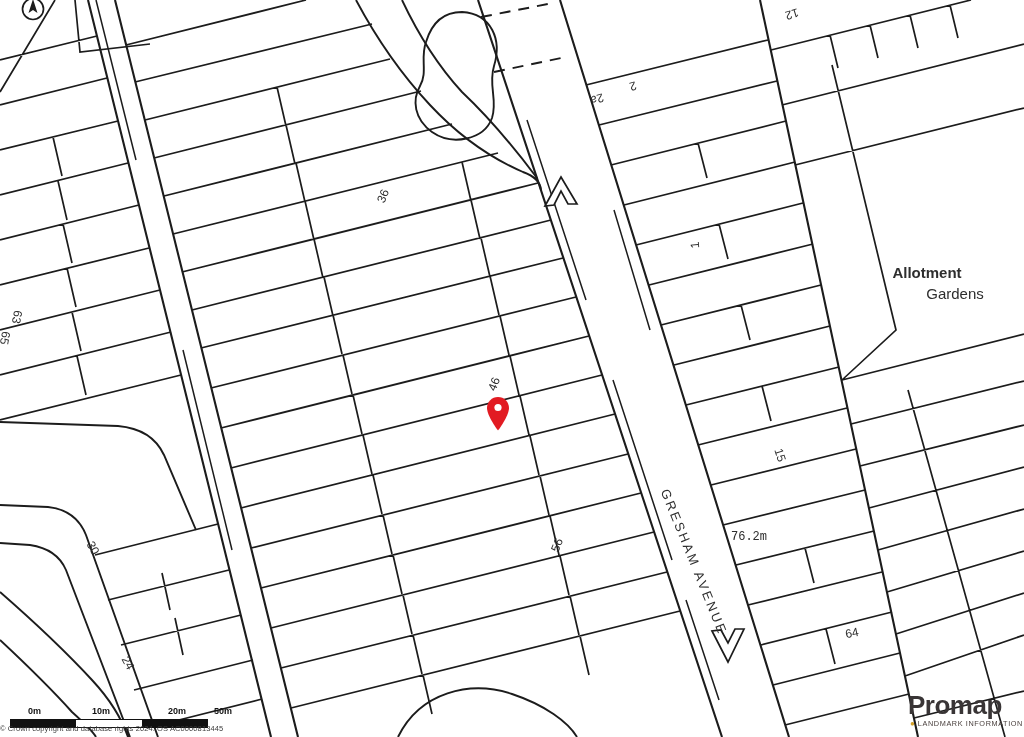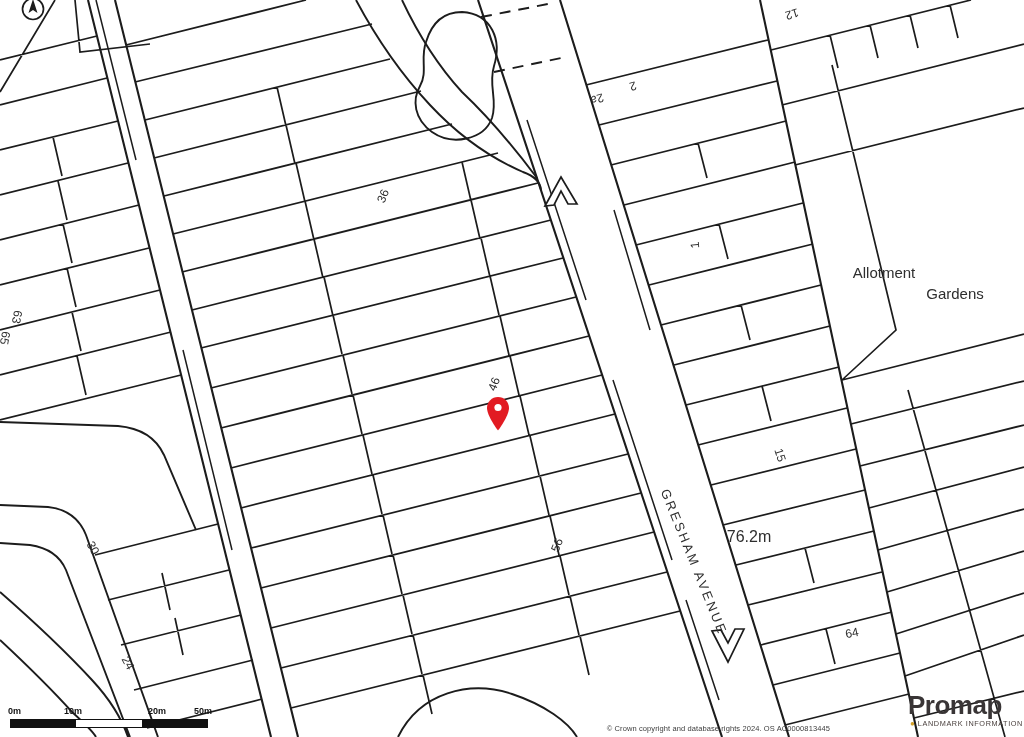--- a/index.html
+++ b/index.html
@@ -5,28 +5,28 @@
   html,body{margin:0;padding:0;background:#fff;}
   #viewport{position:relative;width:1024px;height:737px;overflow:hidden;background:#ffffff;
     font-family:"Liberation Sans", sans-serif;}
   #linework{position:absolute;left:0;top:0;}
   .map-label{position:absolute;white-space:nowrap;color:#2e2e2e;transform-origin:center;
     font-family:"Liberation Sans", sans-serif;line-height:1;}
   #map-labels{position:absolute;left:0;top:0;width:100%;height:100%;}
   #pin{position:absolute;left:487px;top:397px;}
   
   #scalebar{position:absolute;left:8px;top:706px;width:210px;height:26px;}
-  .tick{position:absolute;top:0;font-size:9px;font-weight:bold;color:#111;}
+  .tick{position:absolute;top:0;font-size:9px;font-weight:bold;color:#111;margin-left:20px;}
   #bar{position:absolute;left:2px;top:13px;width:196px;height:7px;border:1.5px solid #111;
     display:flex;box-sizing:content-box;background:#fff;}
   .seg{height:100%;flex:1;}
   .seg.black{background:#111;}
   .seg.white{background:#fff;}
   
-  #copyright{position:absolute;left:0;top:724px;width:830px;text-align:right;
+  #copyright{position:absolute;left:0;top:724px;width:830px;text-align:left;
     font-size:7.5px;color:#3c3c3c;letter-spacing:0.1px;}
   
   #brand{position:absolute;left:908px;top:692px;width:110px;}
   #brand .word{font-size:26px;font-weight:800;color:#393536;letter-spacing:-0.5px;line-height:1;}
   #brand .tagrow{display:flex;align-items:center;gap:3px;margin-top:1px;margin-left:2px;}
   #brand .dot{font-size:8px;line-height:1;}
   #brand .tag{font-size:7.3px;font-weight:400;color:#4a403e;letter-spacing:0.6px;white-space:nowrap;}
 </style>
 </head>
 <body>
@@ -106,34 +106,34 @@
       <span class="map-label" style="left: 17px; top: 317px; font-size: 12px; transform: translate(-50%, -50%) rotate(100deg);">63</span>
       <span class="map-label" style="left: 5px; top: 338px; font-size: 12px; transform: translate(-50%, -50%) rotate(100deg);">65</span>
       <span class="map-label" style="left: 93px; top: 548px; font-size: 12px; transform: translate(-50%, -50%) rotate(62deg);">30</span>
       <span class="map-label" style="left: 128px; top: 663px; font-size: 12px; transform: translate(-50%, -50%) rotate(62deg);">24</span>
       <span class="map-label" style="left: 780px; top: 455px; font-size: 12px; transform: translate(-50%, -50%) rotate(72deg);">15</span>
       <span class="map-label" style="left: 695px; top: 245px; font-size: 12px; transform: translate(-50%, -50%) rotate(-95deg);">1</span>
       <span class="map-label" style="left: 597px; top: 99px; font-size: 12px; transform: translate(-50%, -50%) rotate(163deg);">2a</span>
       <span class="map-label" style="left: 633px; top: 86px; font-size: 12px; transform: translate(-50%, -50%) rotate(163deg);">2</span>
       <span class="map-label" style="left: 792px; top: 14px; font-size: 12px; transform: translate(-50%, -50%) rotate(163deg);">12</span>
       <span class="map-label" style="left: 852px; top: 633px; font-size: 12px; transform: translate(-50%, -50%) rotate(-12deg);">64</span>
-      <span class="map-label" style="left: 749px; top: 537px; font-size: 16px; transform: translate(-50%, -50%) rotate(0deg);">76.2m</span>
+      <span class="map-label" style="left: 749px; top: 537px; font-size: 12px; transform: translate(-50%, -50%) rotate(0deg); font-family: Liberation Mono, monospace;">76.2m</span>
       <span class="map-label" style="left: 694px; top: 562px; font-size: 13px; letter-spacing: 2.5px; transform: translate(-50%, -50%) rotate(68deg);">GRESHAM AVENUE</span>
-      <span class="map-label" style="left: 884px; top: 272px; font-size: 15px; transform: translate(-50%, -50%) rotate(0deg);">Allotment</span>
+      <span class="map-label" style="left: 927px; top: 272px; font-size: 15px; transform: translate(-50%, -50%) rotate(0deg); font-weight: bold;">Allotment</span>
       <span class="map-label" style="left: 927px; top: 293px; font-size: 15px; transform: translate(-50%, -50%) rotate(0deg); margin-left: 28px;">Gardens</span>
     </div>
 
   <svg id="pin" width="22" height="36" viewBox="0 0 22 36">
     <path d="M11 0 C4.9 0 0 4.9 0 11 C0 19.2 11 33.5 11 33.5 C11 33.5 22 19.2 22 11 C22 4.9 17.1 0 11 0 Z" fill="#e21b22"></path>
     <circle cx="11" cy="10.5" r="3.6" fill="#ffffff"></circle>
   </svg>
 
   <div id="scalebar">
     <span class="tick" style="left:0px">0m</span>
-    <span class="tick" style="left:56px">10m</span>
+    <span class="tick" style="left:64px">10m</span>
     <span class="tick" style="left:140px">20m</span>
     <span class="tick" style="left:186px">50m</span>
     <div id="bar">
       <div class="seg black"></div>
       <div class="seg white"></div>
       <div class="seg black"></div>
     </div>
   </div>
 
   <div id="copyright">© Crown copyright and database rights 2024. OS AC0000813445</div>

